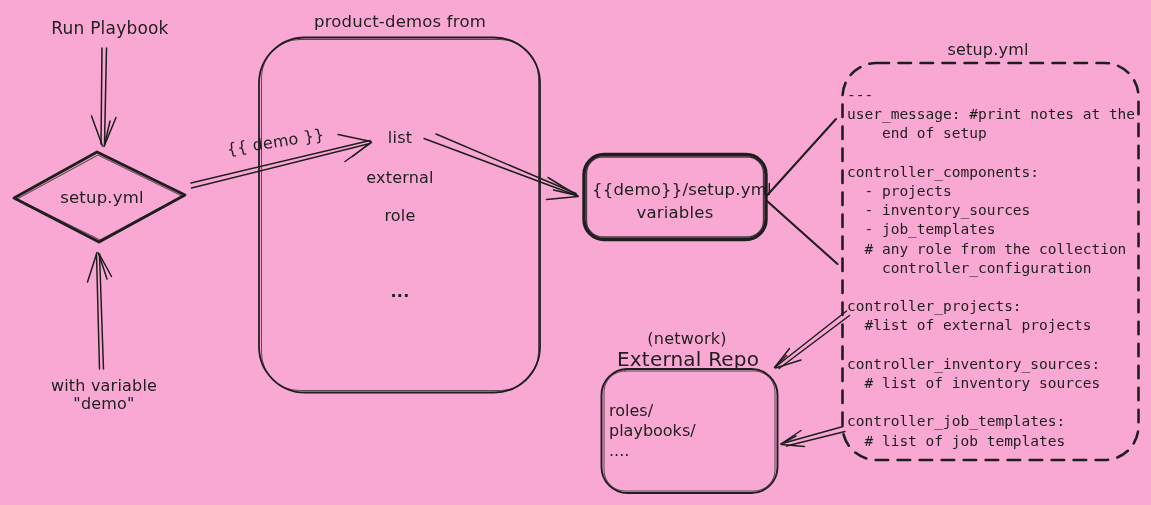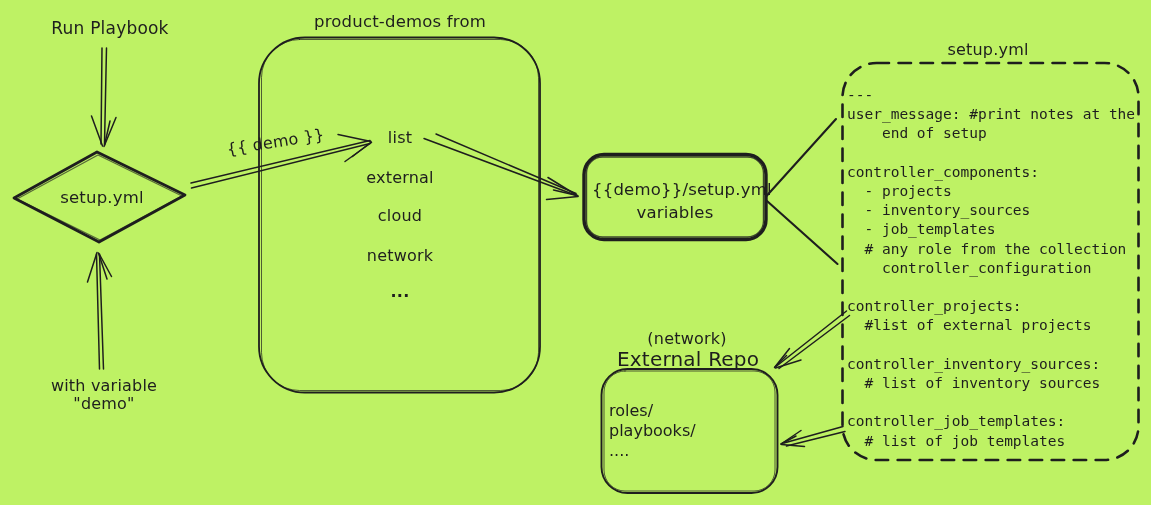--- a/index.html
+++ b/index.html
@@ -9,21 +9,21 @@
     width: 1151px;
     height: 505px;
     overflow: hidden;
     font-family: "DejaVu Sans", "Liberation Sans", sans-serif;
     color: #1e1e1e;
   }
   #canvas {
     position: relative;
     width: 1151px;
     height: 505px;
-    background: #bef264;
+    background: #f9a8d4;
   }
   #strokes {
     position: absolute;
     left: 0;
     top: 0;
     width: 1151px;
     height: 505px;
   }
   .txt {
     position: absolute;
@@ -141,22 +141,21 @@
 
   <div class="txt hand center" style="left:30px; top:188px; width:144px; font-size:16.5px;">setup.yml</div>
 
   <div class="txt hand center" style="left:34px; top:376px; width:140px; font-size:16px;">with variable</div>
   <div class="txt hand center" style="left:34px; top:394px; width:140px; font-size:16px;">"demo"</div>
 
   <div class="txt hand center" style="left:300px; top:12px; width:200px; font-size:16.5px;">product-demos from</div>
 
   <div class="txt hand center" style="left:330px; top:128px; width:140px; font-size:16px;">list</div>
   <div class="txt hand center" style="left:330px; top:168px; width:140px; font-size:16px;">external</div>
-  <div class="txt hand center" style="left:330px; top:206px; width:140px; font-size:16px;">cloud</div>
-  <div class="txt hand center" style="left:330px; top:246px; width:140px; font-size:16px;">network</div>
+  <div class="txt hand center" style="left:330px; top:206px; width:140px; font-size:16px;">role</div>
   <div class="txt hand center" style="left:330px; top:282px; width:140px; font-size:16px; font-weight:bold;">...</div>
 
   <div class="txt hand" style="left:227px; top:140px; font-size:16px; transform:rotate(-9deg); transform-origin:left center;">{{ demo }}</div>
 
   <div class="txt hand center" style="left:592px; top:180px; width:166px; font-size:16.5px;">{{demo}}/setup.yml</div>
   <div class="txt hand center" style="left:592px; top:203px; width:166px; font-size:16.5px;">variables</div>
 
   <div class="txt hand center" style="left:918px; top:40px; width:140px; font-size:16px;">setup.yml</div>
 
   <pre class="codeblock" style="left:847px; top:86px;">---

